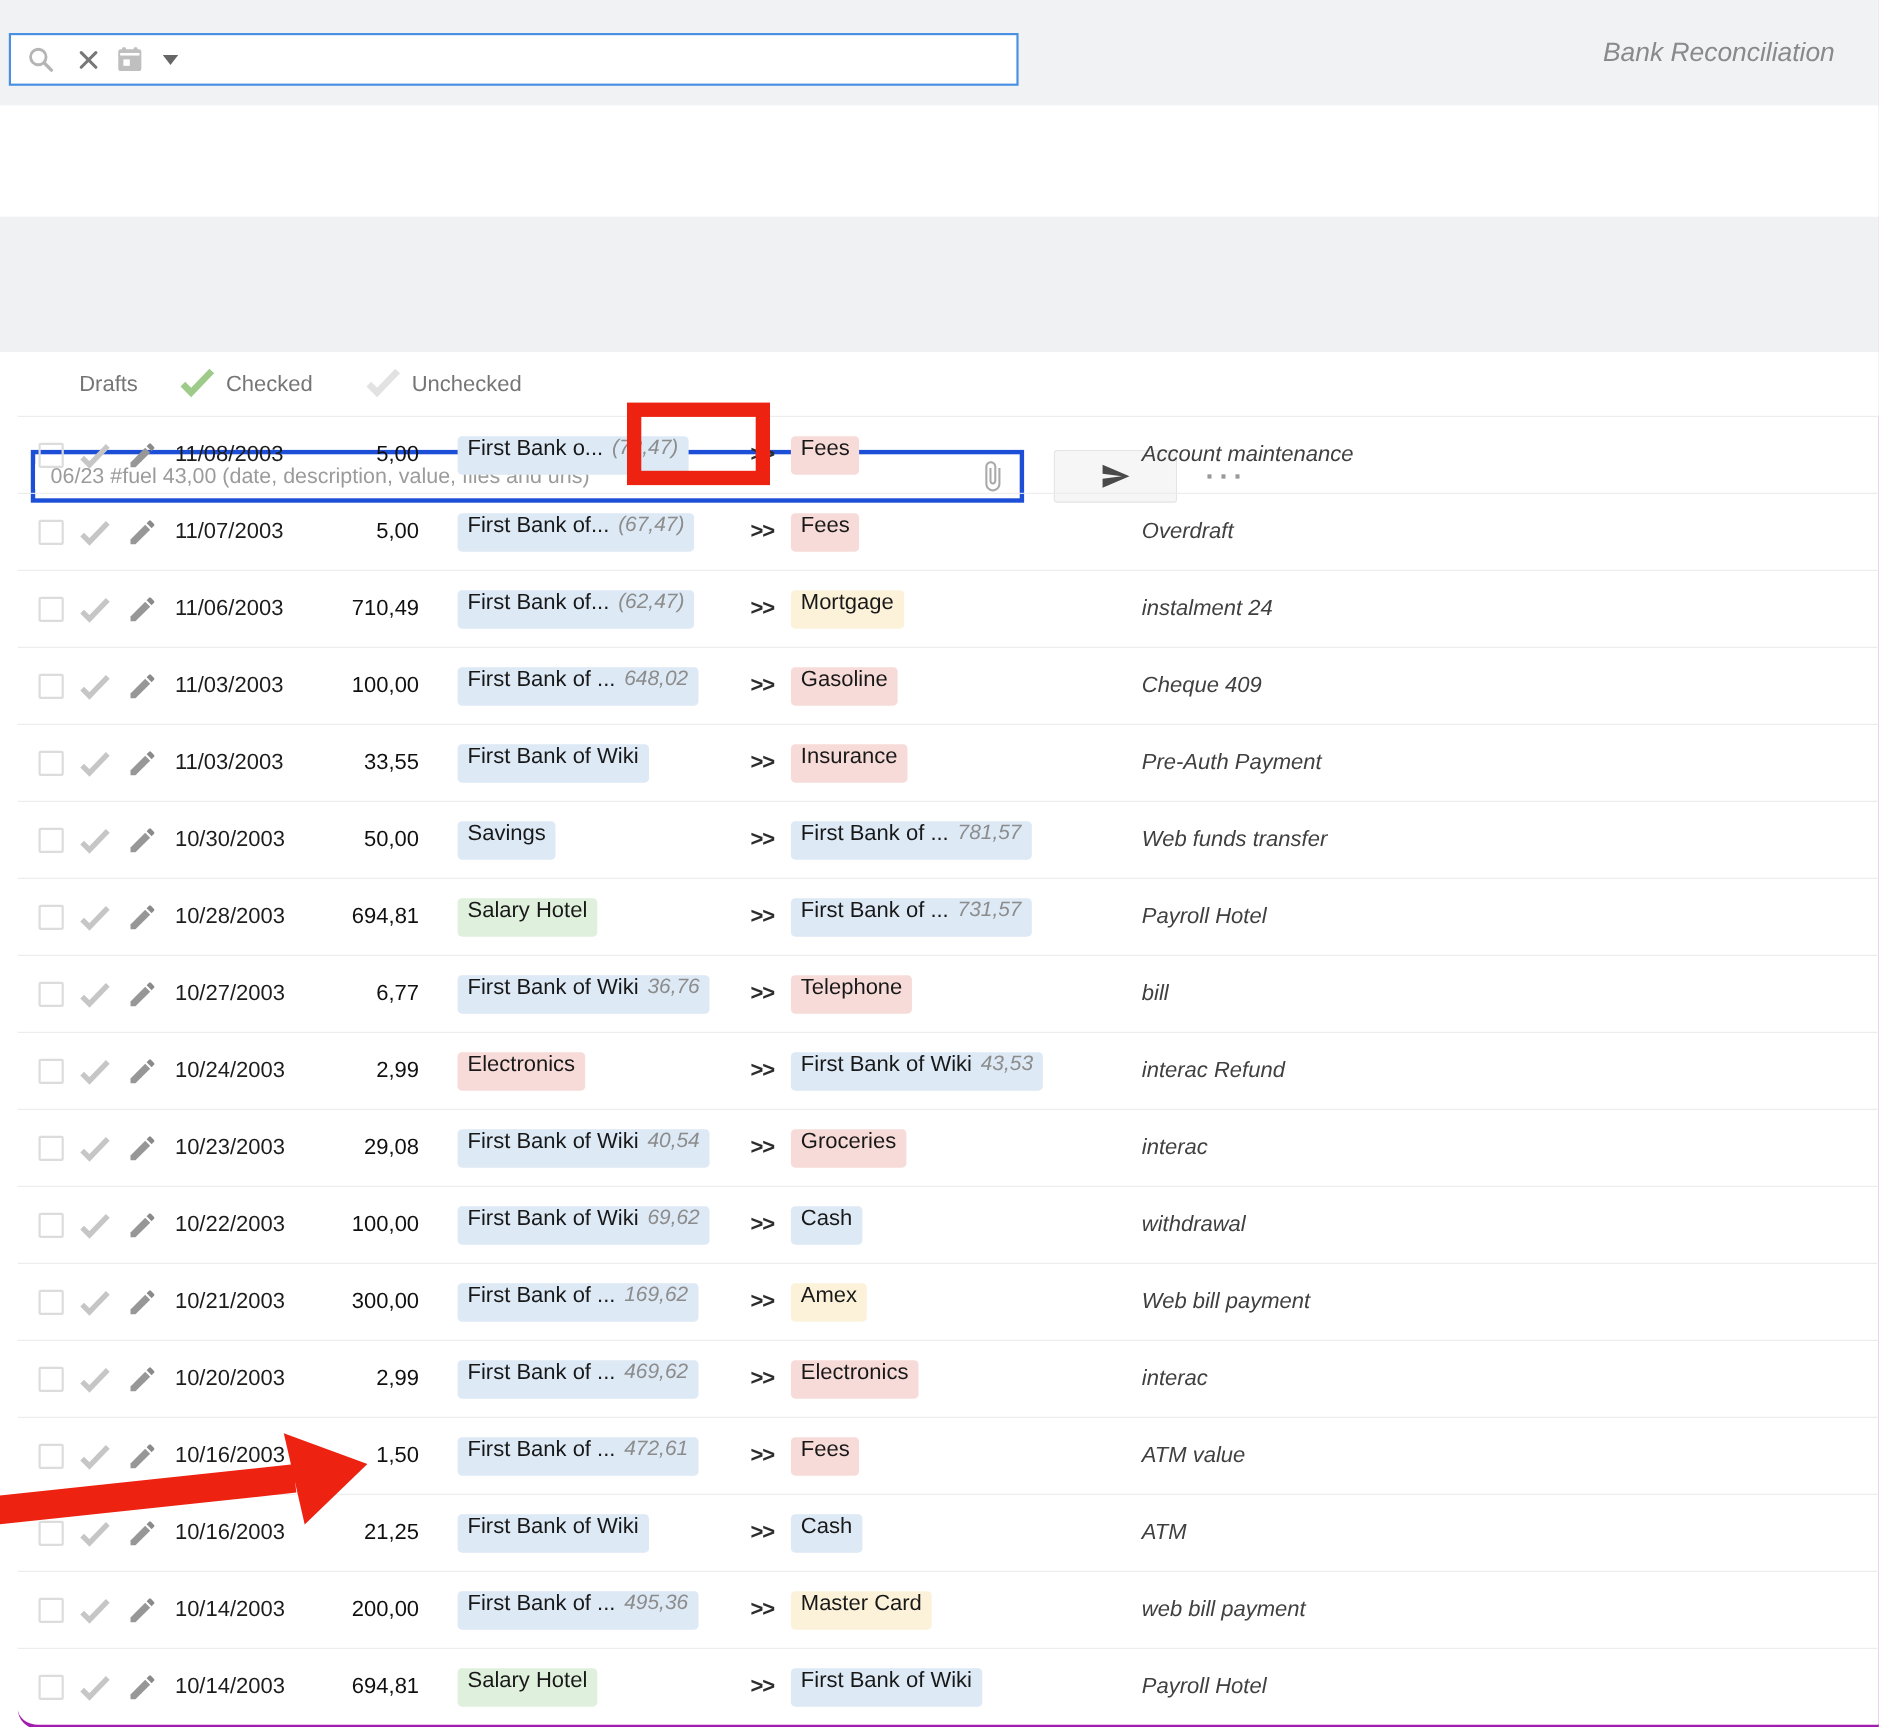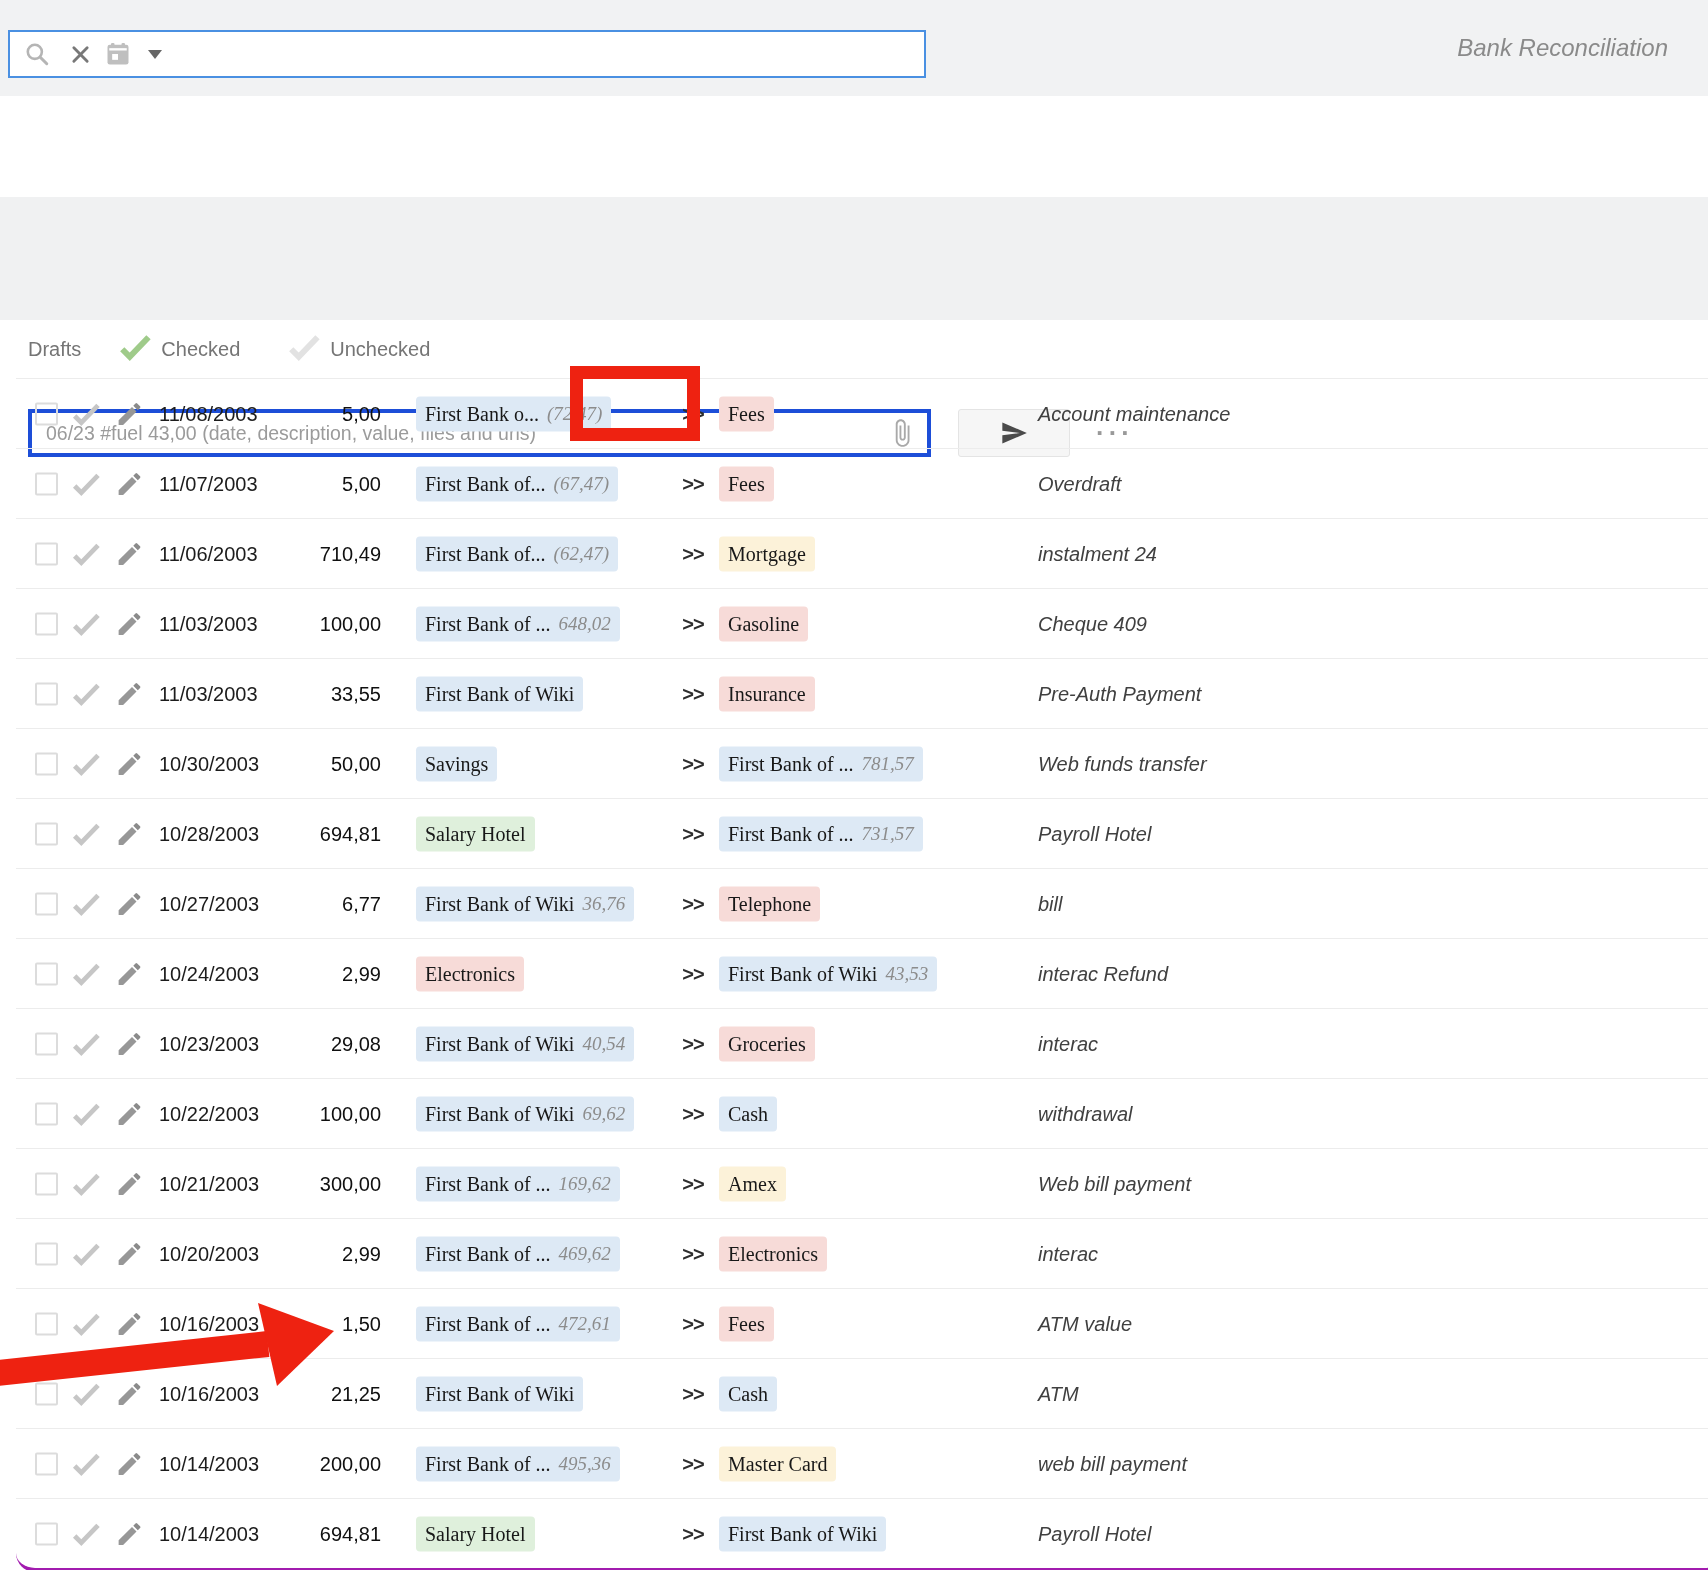--- a/index.html
+++ b/index.html
@@ -49,35 +49,35 @@
   }
   .entry-wrap input::placeholder{color:#9b9b9b;opacity:1;}
   .clip{margin-right:10px;color:#a9a9a9;display:flex;cursor:pointer;}
   .btn-send{left:958px;width:112px;top:212px;height:48px;color:#4a4a4a;}
   .dots{
     position:absolute;left:1096px;top:212px;height:48px;display:flex;align-items:center;
     font-size:26px;color:#999;letter-spacing:4px;font-weight:700;cursor:pointer;
   }
   
   .filterbar{position:absolute;left:0;top:320px;width:100%;height:58px;background:#fff;display:flex;align-items:center;padding-left:28px;box-sizing:border-box;}
-  .filterbar .flabel{font-size:20px;color:#757575;cursor:pointer;}
+  .filterbar .flabel{font-size:20px;color:#757575;cursor:pointer;margin-left:44px;}
   .fcheck{display:flex;margin-left:36px;cursor:pointer;position:relative;top:-2px;}
   .fcheck + .flabel{margin-left:8px;}
   .green-check{color:var(--check_green);}
   .gray-check{color:var(--check_gray);}
   
   .rows{position:absolute;left:16px;top:378px;width:100%;border-bottom:4px solid #a21caf;border-radius:19px;}
   .row{position:relative;height:69px;border-top:1px solid #ececec;}
   .row > *{position:absolute;top:50%;transform:translateY(-50%);}
   .cb{left:19px;width:23px;height:23px;border:2px solid #dcdcdc;border-radius:2px;box-sizing:border-box;cursor:pointer;}
   .rowcheck{left:54px;color:var(--row_check_gray);display:flex;cursor:pointer;}
   .rowpencil{left:99px;color:#979797;display:flex;cursor:pointer;}
   .date{left:143px;font-size:20px;color:#1c1c1c;white-space:nowrap;}
   .amt{left:250px;width:115px;text-align:right;font-weight:400;font-size:20px;color:#101010;white-space:nowrap;}
-  .chip{height:35px;display:inline-flex;align-items:center;padding:0 9px;border-radius:4px;font-size:20px;color:#181818;white-space:nowrap;cursor:pointer;font-family:Liberation Serif, serif;}
+  .chip{height:35px;display:inline-flex;align-items:flex-start;padding:0 9px;border-radius:4px;font-size:20px;color:#181818;white-space:nowrap;cursor:pointer;}
   .chip.from{left:400px;}
   .chip.to{left:703px;}
   .chip.blue{background:var(--chip_blue);}
   .chip.red{background:var(--chip_red);}
   .chip.yellow{background:var(--chip_yellow);}
   .chip.green{background:var(--chip_green);}
   .bal{margin-left:8px;font-style:italic;color:var(--balance_gray);font-size:19px;}
   .sep{left:656px;width:42px;text-align:center;font-weight:700;font-size:20px;color:#2d2d2d;letter-spacing:-1px;}
   .desc{left:1022px;font-size:20px;color:#404040;white-space:nowrap;font-style:italic;}
   

